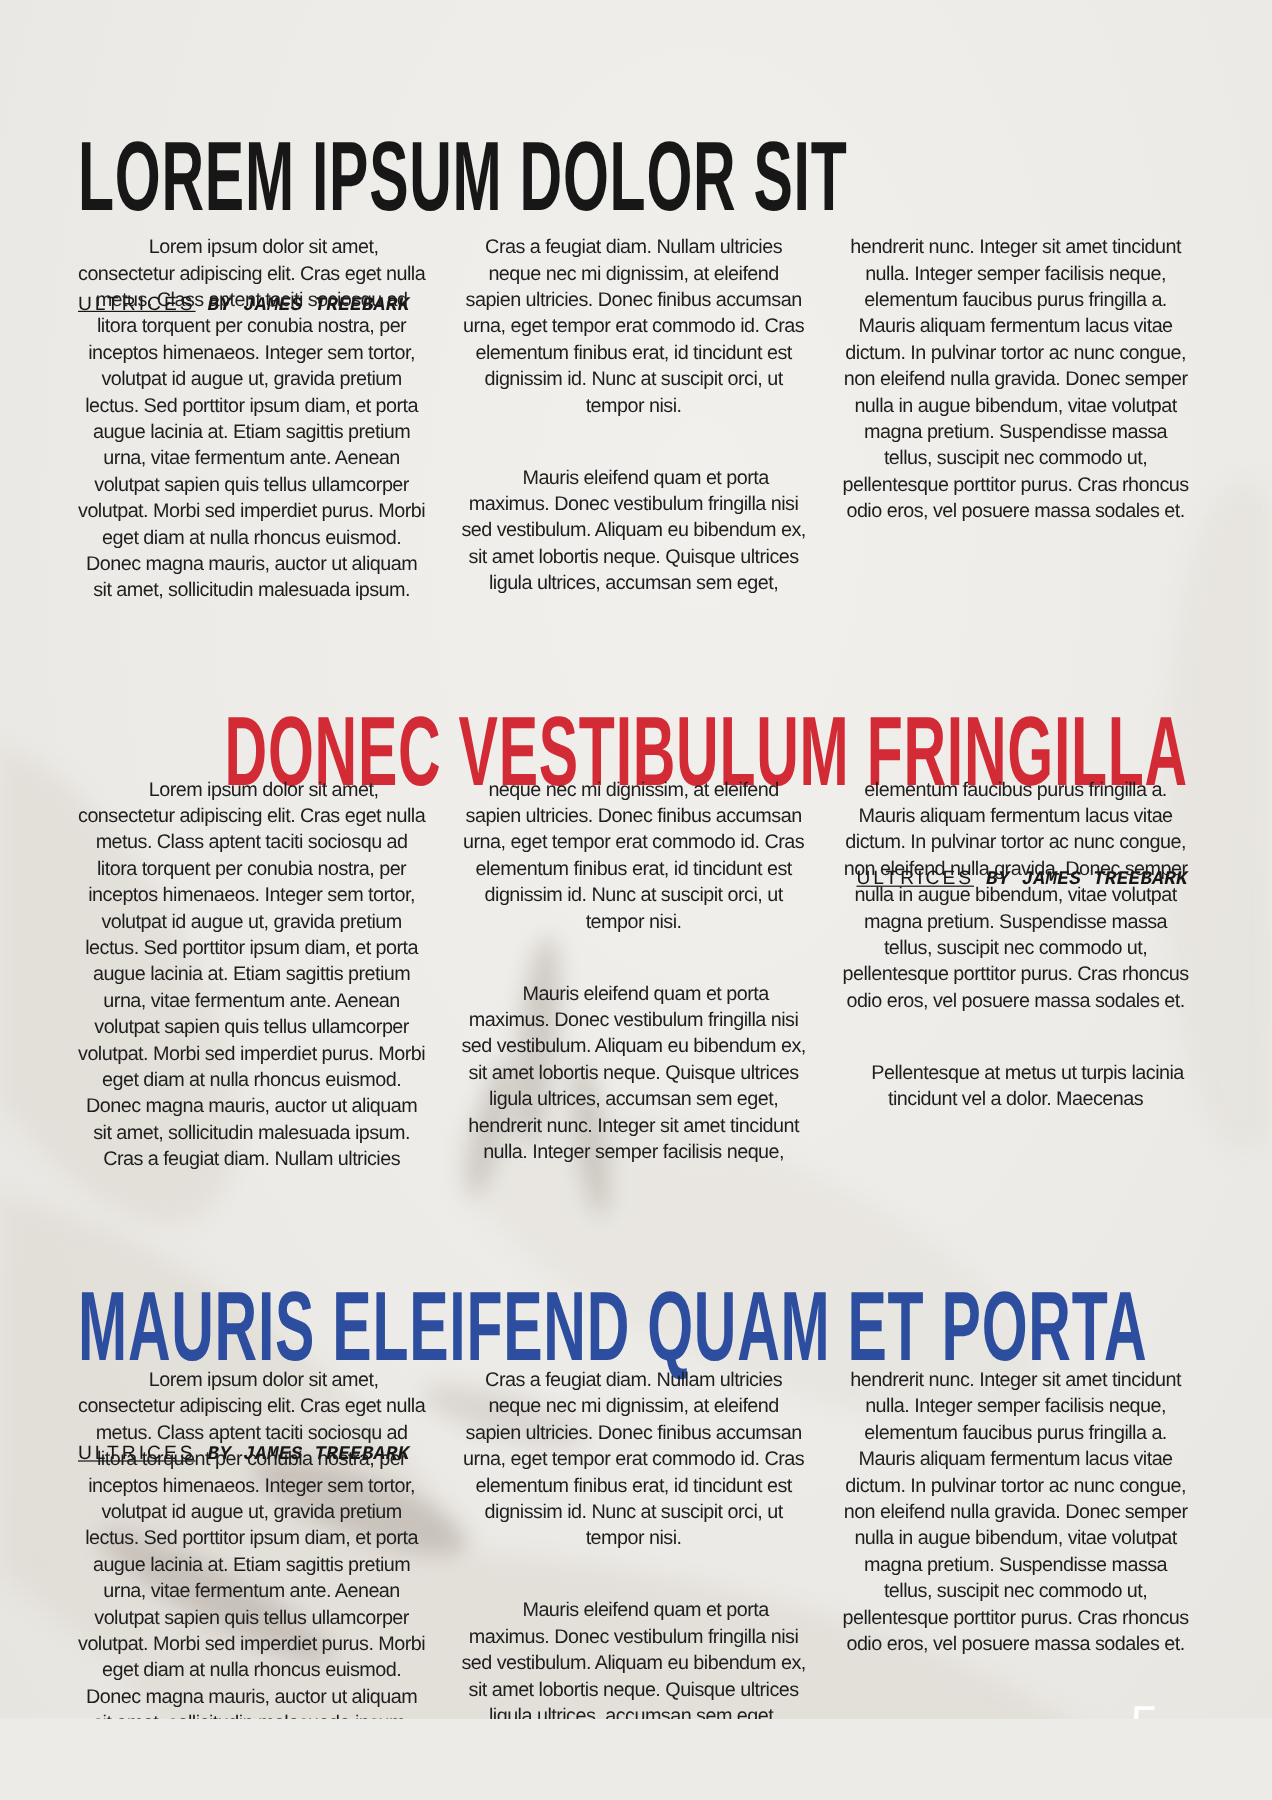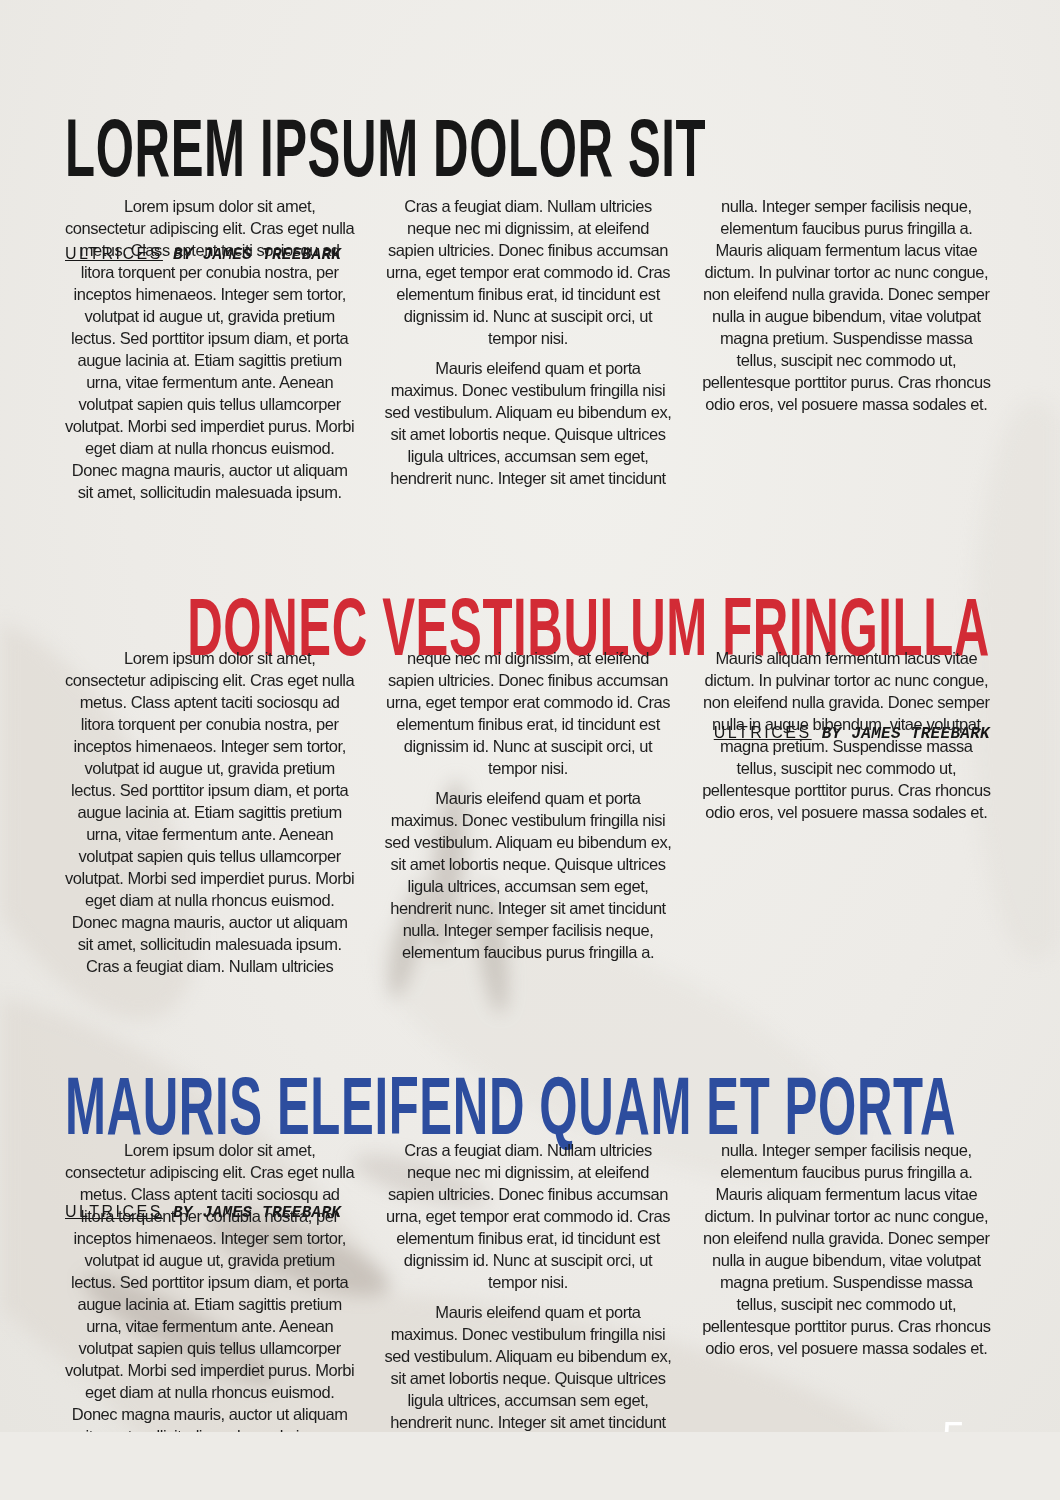--- a/index.html
+++ b/index.html
@@ -37,21 +37,21 @@
   .body-cols{
     position:absolute;left:65px;width:926px;
     column-count:3;column-gap:29px;column-fill:auto;overflow:hidden;
     font-size:16.5px;line-height:22px;letter-spacing:-0.45px;
     text-align:center;color:var(--body-text);hyphens:auto;
   }
   .a1-body{top:195px;height:308px;}
   .a2-body{top:647px;height:332px;}
   .a3-body{top:1139px;height:310px;}
   .body-cols p{margin:0;text-indent:20px;}
-  .body-cols p + p{margin-top:8px;}
+  .body-cols p + p{margin-top:38px;}
 
   .footer{
     position:absolute;left:919px;top:1437px;right:0;bottom:0;
     background:var(--footer-bg);display:flex;align-items:center;z-index:5;
   }
   .page-number{color:var(--footer-text);font-size:42px;line-height:1;margin-left:23px;}
 </style>
 </head>
 <body>
 
@@ -88,20 +88,21 @@
 
   <header class="article-head a2-head">
     <h1 class="headline headline-right">DONEC VESTIBULUM FRINGILLA</h1>
     <div class="byline">
       <span class="prefix">ULTRICES</span><span class="by">BY JAMES TREEBARK</span>
     </div>
   </header>
   <section class="body-cols a2-body">
     <p>Lorem ipsum dolor sit amet, consectetur adipiscing elit. Cras eget nulla metus. Class aptent taciti sociosqu ad litora torquent per conubia nostra, per inceptos himenaeos. Integer sem tortor, volutpat id augue ut, gravida pretium lectus. Sed porttitor ipsum diam, et porta augue lacinia at. Etiam sagittis pretium urna, vitae fermentum ante. Aenean volutpat sapien quis tellus ullamcorper volutpat. Morbi sed imperdiet purus. Morbi eget diam at nulla rhoncus euismod. Donec magna mauris, auctor ut aliquam sit amet, sollicitudin malesuada ipsum. Cras a feugiat diam. Nullam ultricies neque nec mi dignissim, at eleifend sapien ultricies. Donec finibus accumsan urna, eget tempor erat commodo id. Cras elementum finibus erat, id tincidunt est dignissim id. Nunc at suscipit orci, ut tempor nisi.</p>
     <p>Mauris eleifend quam et porta maximus. Donec vestibulum fringilla nisi sed vestibulum. Aliquam eu bibendum ex, sit amet lobortis neque. Quisque ultrices ligula ultrices, accumsan sem eget, hendrerit nunc. Integer sit amet tincidunt nulla. Integer semper facilisis neque, elementum faucibus purus fringilla a. Mauris aliquam fermentum lacus vitae dictum. In pulvinar tortor ac nunc congue, non eleifend nulla gravida. Donec semper nulla in augue bibendum, vitae volutpat magna pretium. Suspendisse massa tellus, suscipit nec commodo ut, pellentesque porttitor purus. Cras rhoncus odio eros, vel posuere massa sodales et.</p>
+    <p>Pellentesque at metus ut turpis lacinia tincidunt vel a dolor. Maecenas</p>
   </section>
 
   <header class="article-head a3-head">
     <h1 class="headline">MAURIS ELEIFEND QUAM ET PORTA</h1>
     <div class="byline">
       <span class="prefix">ULTRICES</span><span class="by">BY JAMES TREEBARK</span>
     </div>
   </header>
   <section class="body-cols a3-body">
     <p>Lorem ipsum dolor sit amet, consectetur adipiscing elit. Cras eget nulla metus. Class aptent taciti sociosqu ad litora torquent per conubia nostra, per inceptos himenaeos. Integer sem tortor, volutpat id augue ut, gravida pretium lectus. Sed porttitor ipsum diam, et porta augue lacinia at. Etiam sagittis pretium urna, vitae fermentum ante. Aenean volutpat sapien quis tellus ullamcorper volutpat. Morbi sed imperdiet purus. Morbi eget diam at nulla rhoncus euismod. Donec magna mauris, auctor ut aliquam sit amet, sollicitudin malesuada ipsum. Cras a feugiat diam. Nullam ultricies neque nec mi dignissim, at eleifend sapien ultricies. Donec finibus accumsan urna, eget tempor erat commodo id. Cras elementum finibus erat, id tincidunt est dignissim id. Nunc at suscipit orci, ut tempor nisi.</p>

